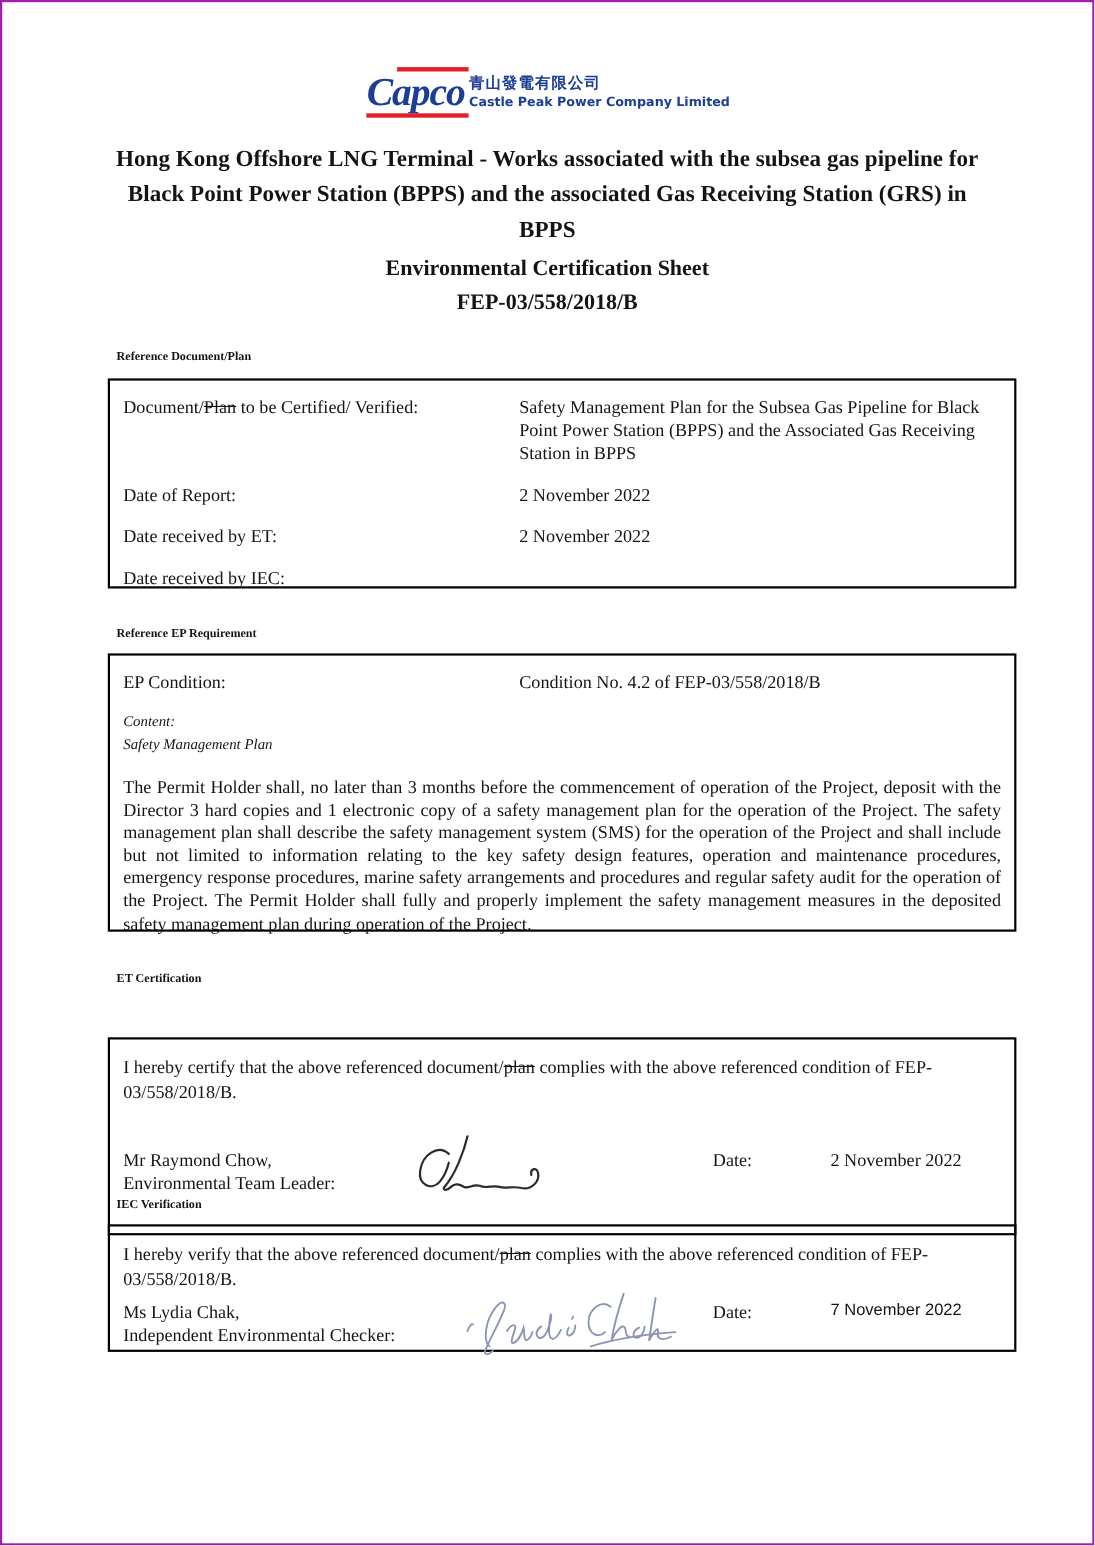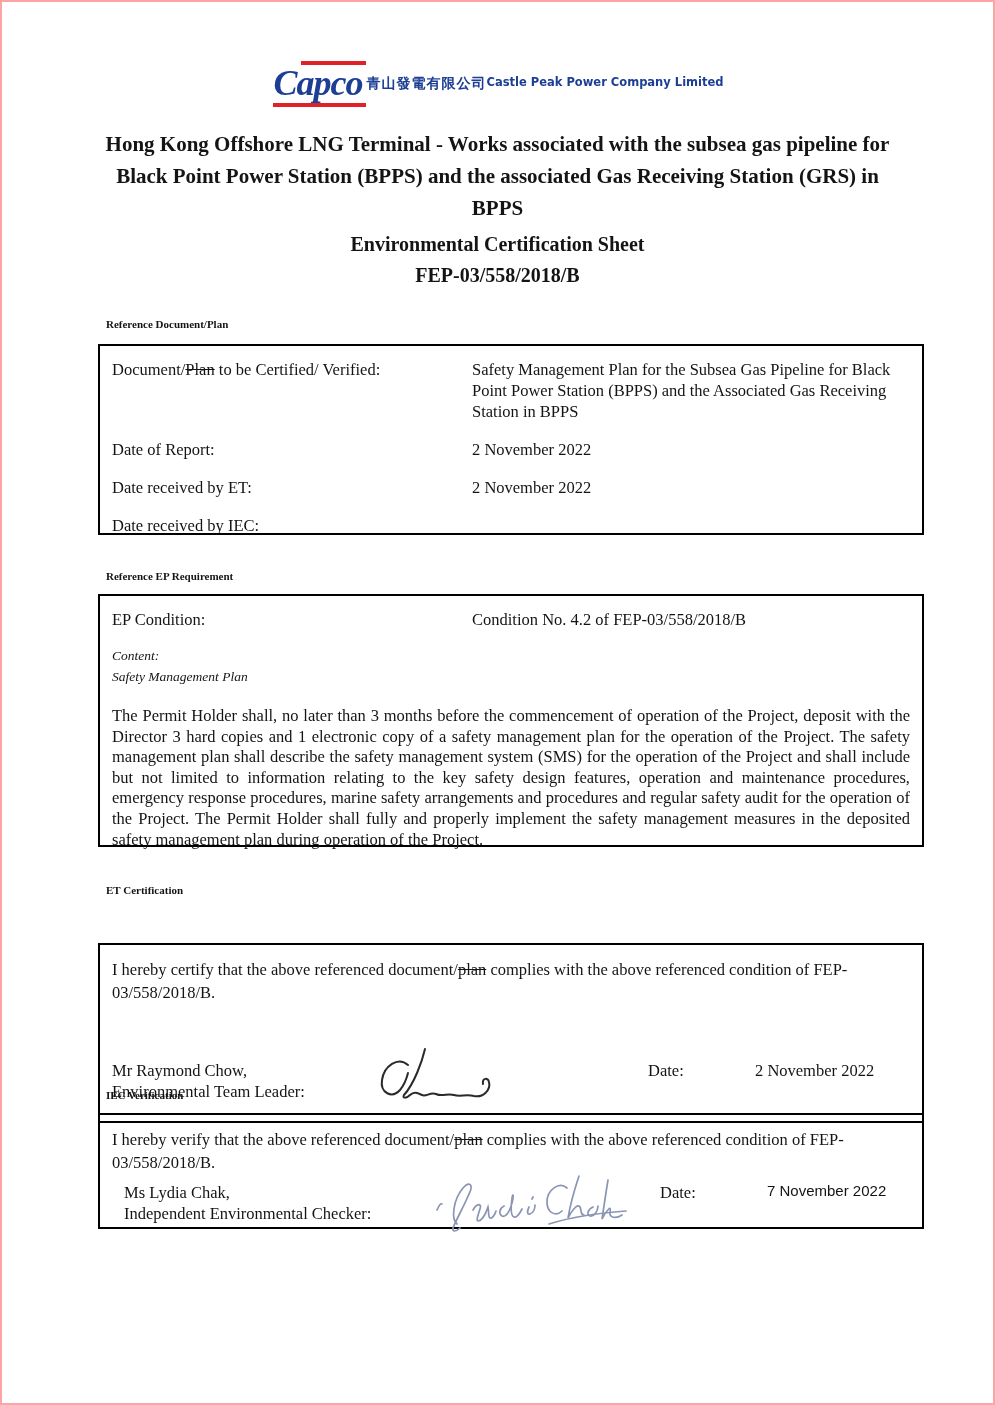--- a/index.html
+++ b/index.html
@@ -1,41 +1,41 @@
 <!DOCTYPE html>
 <html><head>
 <meta charset="utf-8">
 <style>
   * { margin:0; padding:0; box-sizing:border-box; }
   html,body { background:#ffffff; }
   .page {
     position:relative;
     width:995px; height:1405px;
     background:#ffffff;
-    border:2px solid #fca5a5;
+    border:2px solid #a21caf;
     font-family:"Liberation Serif", serif;
     color:#141414;
     overflow:hidden;
   }
 
   
   .logo-row { position:absolute; top:58px; left:0; right:0; display:flex; justify-content:center; }
   .logo-group { display:flex; align-items:center; }
   .capco-wordmark {
     position:relative;
     font-family:"Liberation Serif", serif;
     font-style:italic; font-weight:bold;
     font-size:36px; line-height:36px;
     color:#1c3e94;
     padding:5px 4px 6px 2px;
     letter-spacing:-1px;
   }
   .redbar-top { position:absolute; top:1px; left:30px; right:0; height:4px; background:#e02128; }
   .redbar-bottom { position:absolute; bottom:0; left:2px; right:0; height:4px; background:#e02128; }
-  .logo-names { margin-left:0; display:flex; justify-content:space-between; }
+  .logo-names { margin-left:0; display:flex; flex-direction:column; justify-content:space-between; }
   .logo-zh { font-family:"DejaVu Sans", sans-serif; font-weight:bold; font-size:14px; line-height:17px; color:#1c3e94; letter-spacing:1px; }
   .logo-en { font-family:"DejaVu Sans", sans-serif; font-weight:bold; font-size:11.5px; line-height:14px; color:#1c3e94; }
 
   
   .header-titles { position:absolute; top:126px; left:50%; transform:translateX(-50%); width:810px; text-align:center; }
   .doc-title { font-size:21px; font-weight:bold; line-height:32px; }
   .doc-subtitle { margin-top:7px; font-size:20px; font-weight:bold; line-height:26px; }
   .permit-number { margin-top:5px; font-size:20px; font-weight:bold; line-height:26px; }
 
   
@@ -57,21 +57,21 @@
   .kv-label { width:360px; flex:none; }
   .kv-value { flex:1; }
   .struck { text-decoration:line-through; }
   .filled-sans { font-family:"Liberation Sans", sans-serif; font-size:15px; position:relative; top:-2px; }
 
   .content-row { display:flex; margin-top:-2px; font-style:italic; font-size:13.5px;flex-direction:column; }
   .content-label { width:118px; flex:none; }
   .ep-body { margin-top:19px; text-align:justify; font-size:16.5px; line-height:20.6px; }
 
   .statement { line-height:23px; }
-  .signer-row { display:flex; margin-top:56px; align-items:flex-start; }
+  .signer-row { display:flex; margin-top:40px; align-items:flex-start; }
   .signer-name-block { width:250px; flex:none; line-height:21px; }
   .sig-cell { width:286px; flex:none; }
   .date-label { width:107px; flex:none; }
   .date-value { flex:1; }
   .sig-et { margin-top:-20px; display:block; }
   .sig-iec { margin-top:-12px; margin-left:55px; display:block; }
 </style>
 </head>
 <body>
 
@@ -144,21 +144,21 @@
         </svg>
       </div>
       <div class="date-label">Date:</div>
       <div class="date-value">2 November 2022</div>
     </div>
   </div>
 
   <div class="section-heading h4">IEC Verification</div>
   <div class="box box4">
     <div class="statement"><span>I hereby verify that the above referenced document/</span><span class="struck">plan</span><span> complies with the above referenced condition of FEP-03/558/2018/B.</span></div>
-    <div class="signer-row" style="margin-top:8px;margin-left:12px;">
+    <div class="signer-row" style="margin-top:8px;">
       <div class="signer-name-block">
         <div>Ms Lydia Chak,</div>
         <div>Independent Environmental Checker:</div>
       </div>
       <div class="sig-cell">
         <svg class="sig-iec" width="200" height="70" viewBox="0 0 200 70">
           <g fill="none" stroke="#8a95b5" stroke-width="1.7" stroke-linecap="round">
             <path d="M8,40 C10,35 12,33 13,34"></path>
             <path d="M28,54 C22,49 24,30 34,18 C40,11 45,14 40,24 C35,36 28,48 24,58 C23,62 27,62 31,58"></path>
             <path d="M44,40 C48,33 53,33 51,39 C49,45 47,51 49,51 C53,51 57,43 59,37 C60,42 59,47 61,48 C63,49 66,45 67,41"></path>

